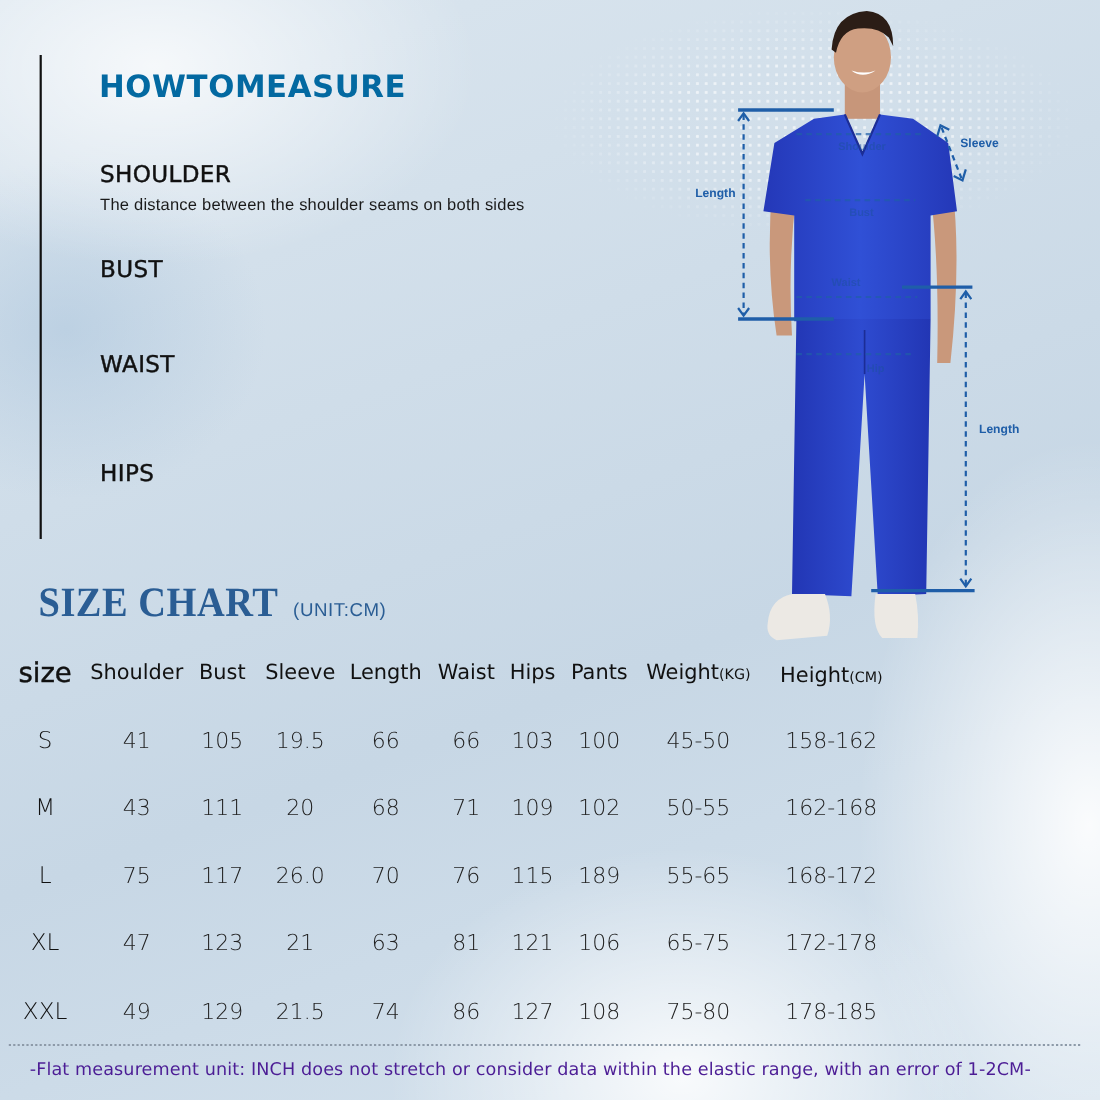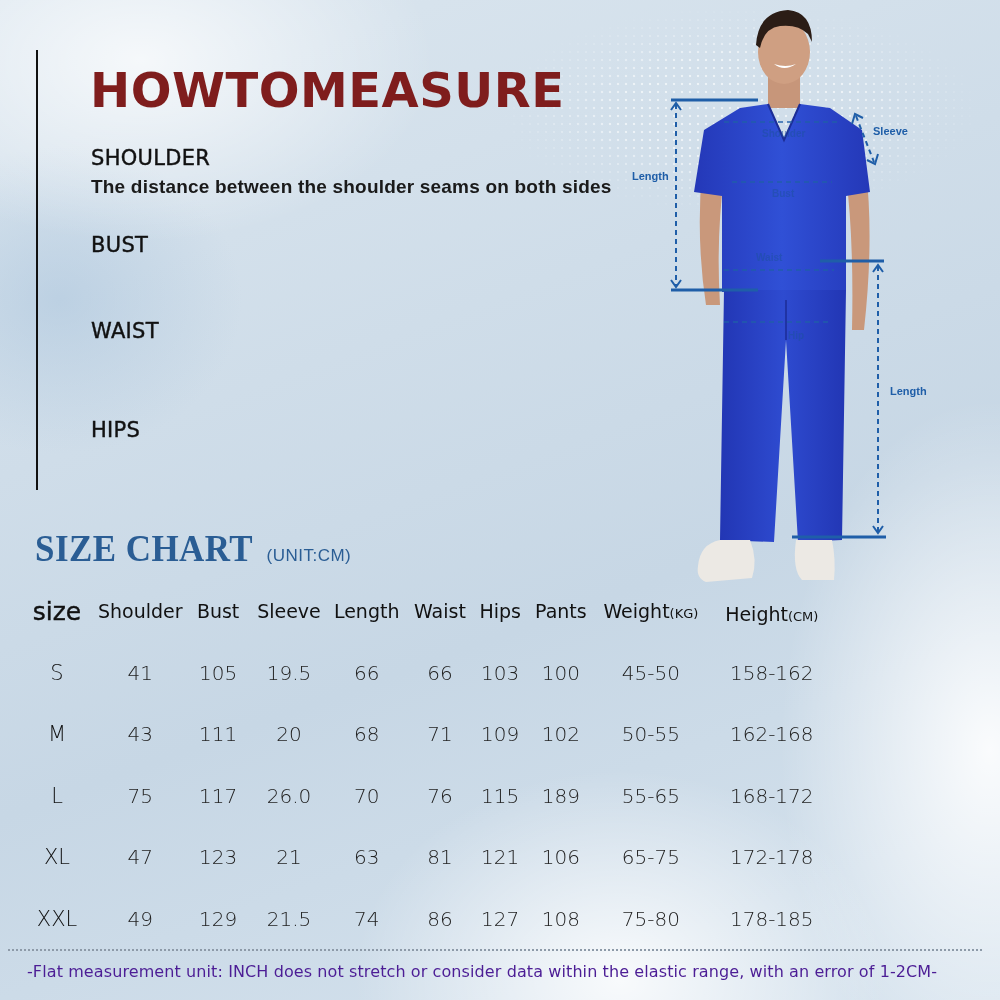--- a/index.html
+++ b/index.html
@@ -20,40 +20,40 @@
     background-image: radial-gradient(circle, rgba(255,255,255,0.75) 1.2px, transparent 1.6px);
     background-size: 8px 8px;
     -webkit-mask-image: radial-gradient(ellipse 300px 130px at 350px 110px, #000 40%, transparent 80%);
             mask-image: radial-gradient(ellipse 300px 130px at 350px 110px, #000 40%, transparent 80%);
     opacity: .8;
   }
   .vline { position: absolute; left: 36px; top: 50px; width: 2px; height: 440px; background: #111; }
   .title {
     position: absolute; left: 90px; top: 62px;
     font-family: "DejaVu Sans", sans-serif; font-weight: bold;
-    font-size: 48px; letter-spacing: 0.5px; color: #7f1d1d;
+    font-size: 28px; letter-spacing: 0.5px; color: #0369a1;
   }
   .measure { position: absolute; left: 91px; }
   .measure h3 {
     font-family: "DejaVu Sans", sans-serif; font-weight: normal;
     font-size: 21px; letter-spacing: 0.3px; color: #111;
     -webkit-text-stroke: 0.4px #111;
   }
-  .measure p { font-size: 19px; color: #1a1a1a; line-height: 22px; margin-top: 6px; letter-spacing: 0.2px; font-weight: bold; }
+  .measure p { font-size: 15px; color: #1a1a1a; line-height: 22px; margin-top: 6px; letter-spacing: 0.2px; }
   .m0 { top: 146px; } .m1 { top: 233px; } .m2 { top: 319px; } .m2 p { margin-left: 3px; } .m3 { top: 418px; } .m3 p { margin-left: 2px; }
 
   .chart-title { position: absolute; left: 35px; top: 526px; white-space: nowrap; }
   .chart-title .big {
     font-family: "Liberation Serif", serif; font-weight: bold;
     font-size: 38px; color: #2a5d94; letter-spacing: 0.5px;
     transform: scaleX(0.92); display: inline-block; transform-origin: left;
   }
   .chart-title .unit { font-size: 17px; color: #2a5d94; margin-left: -10px; letter-spacing: .5px; }
 
-  table.sizes { position: absolute; left: 16px; top: 580px; width: 818px; border-collapse: collapse; }
+  table.sizes { position: absolute; left: 0; top: 580px; width: 818px; border-collapse: collapse; }
   table.sizes th, table.sizes td { text-align: center; font-family: "DejaVu Sans", sans-serif; font-weight: normal; white-space: nowrap; }
   table.sizes th { font-size: 19px; height: 62px; color: #111; }
   table.sizes th.size-h { font-size: 25px; text-align: center; -webkit-text-stroke: .4px #111; }
   table.sizes th small { font-size: 13px; }
   table.sizes td { font-size: 20px; height: 61.5px; color: #222; font-weight: 300; }
   table.sizes td.sz { font-size: 21px; color: #111; }
 
   .note-line { position: absolute; left: 8px; top: 949px; width: 974px; border-top: 2px dotted #8d9aa8; }
   .note { position: absolute; left: 27px; top: 962px; font-family: "DejaVu Sans", sans-serif; font-size: 16px; color: #4c1d95; letter-spacing: .1px; white-space: nowrap; }
 

